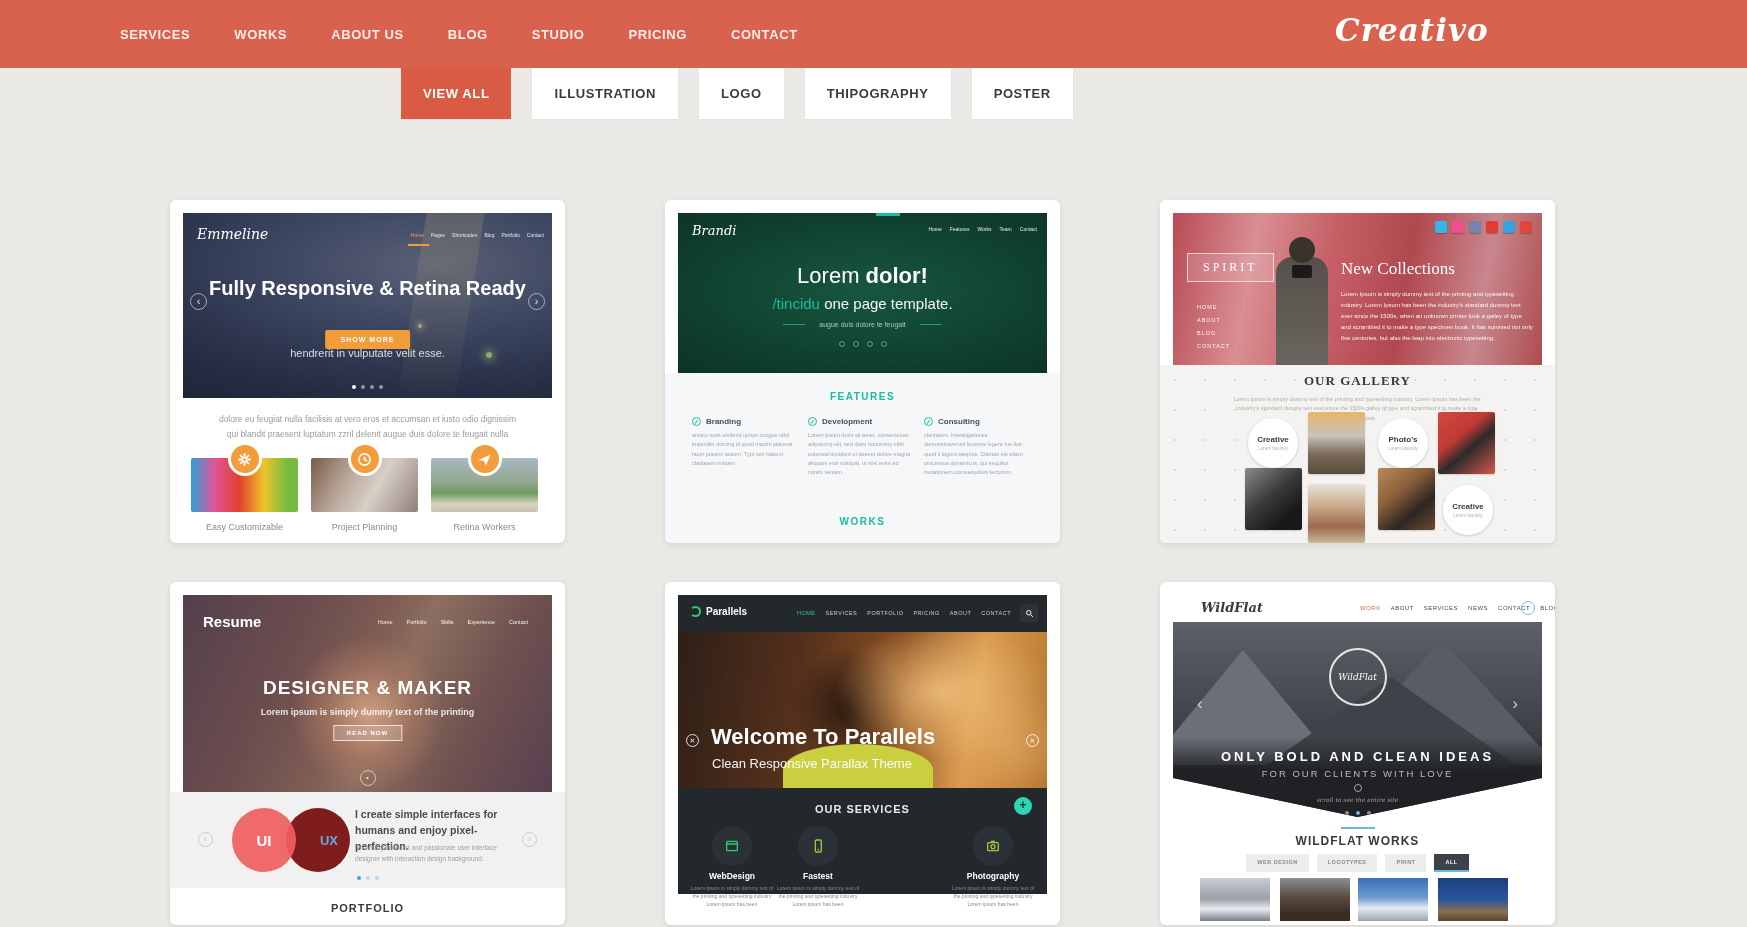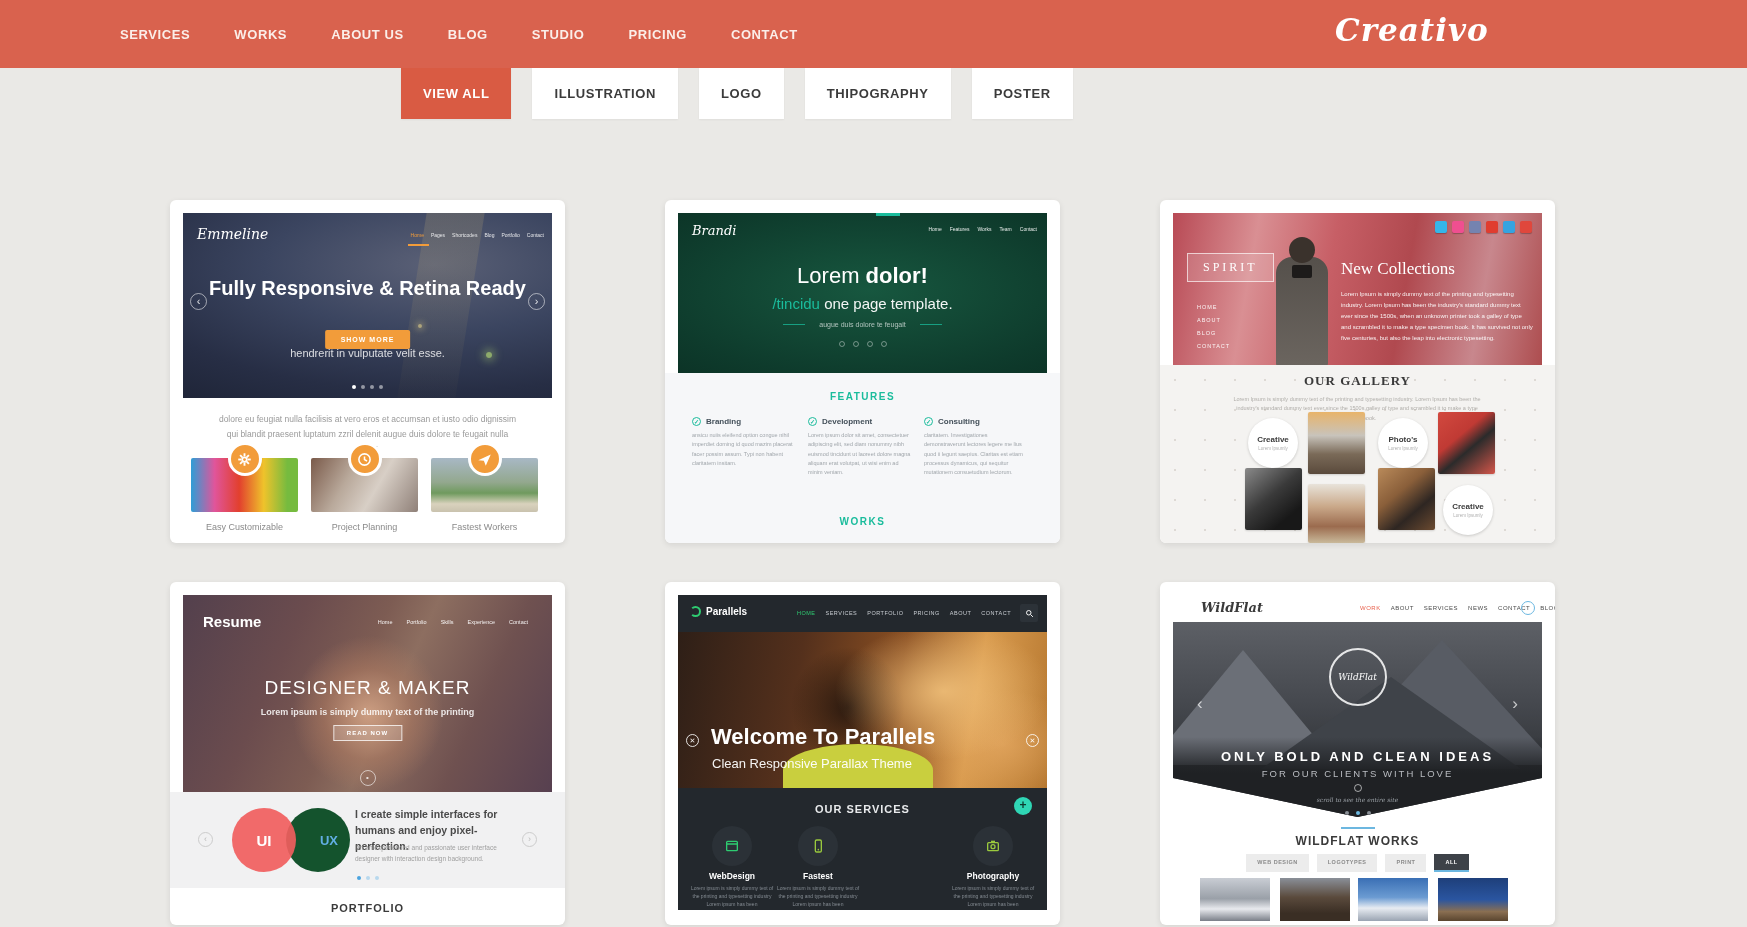--- a/index.html
+++ b/index.html
@@ -96,28 +96,28 @@
   .gp2{left:278px;top:47px; background:linear-gradient(140deg,#d2493f 0%,#c03a34 38%,#2b2b2b 58%,#d4564a 100%);}
   .gp3{left:85px;top:103px; background:linear-gradient(140deg,#8a8a8a 0%,#3a3a3a 45%,#181818 78%);}
   .gp4{left:148px;top:119px; height:59px; background:linear-gradient(180deg,#e8e3da 0%,#caa98a 38%,#9b6b4e 72%,#c9b99a 100%);}
   .gp5{left:218px;top:103px; background:linear-gradient(140deg,#b98a5a 0%,#8a5f3a 38%,#2e2622 68%,#6b4a30 100%);}
 
   
   .h4 { height:197px; background:linear-gradient(115deg,#53404d 0%,#6b4c4e 28%,#7d5c53 46%,#8d6e60 56%,#6f5150 76%,#574050 100%); }
   .r-face { position:absolute; left:50%; top:28px; transform:translateX(-50%); width:210px; height:175px; background:radial-gradient(50% 62% at 50% 52%, rgba(222,172,140,.8) 0%, rgba(176,124,98,.55) 42%, rgba(120,80,70,0) 72%); }
   .r-logo { position:absolute; left:20px; top:18px; color:#fff; font-size:15px; font-weight:bold; }
   .r-nav { position:absolute; right:24px; top:24px; display:flex; gap:14px; font-size:5.5px; color:rgba(255,255,255,.92); }
-  .r-title { position:absolute; left:0; right:0; top:82px; text-align:center; color:#fff; font-size:19px; font-weight:normal; letter-spacing:1px; }
+  .r-title { position:absolute; left:0; right:0; top:82px; text-align:center; color:#fff; font-size:19px; font-weight:bold; letter-spacing:1px; }
   .r-sub { position:absolute; left:0; right:0; top:112px; text-align:center; font-size:9px; color:rgba(255,255,255,.85);font-weight:bold; }
   .r-btn { position:absolute; left:50%; transform:translateX(-50%); top:130px; border:1px solid rgba(255,255,255,.75); background:rgba(255,255,255,.16); color:#fff; font-size:6px; font-weight:bold; letter-spacing:1px; padding:4px 13px; }
   .r-scroll { position:absolute; left:50%; margin-left:-8px; bottom:6px; width:16px; height:16px; border:1px solid rgba(255,255,255,.6); border-radius:50%; color:rgba(255,255,255,.8); font-size:8px; line-height:14px; text-align:center; }
   .r-mid { position:absolute; left:0; top:210px; right:0; height:96px; background:#f1f1f2; }
   .r-arrow { position:absolute; top:40px; width:15px; height:15px; border:1px solid #ccc; border-radius:50%; color:#bbb; font-size:9px; line-height:13px; text-align:center; }
   .r-arrow.l{left:28px}.r-arrow.r{right:28px}
-  .r-ux { position:absolute; left:116px; top:16px; width:64px; height:64px; border-radius:50%; background:#14532d; }
+  .r-ux { position:absolute; left:116px; top:16px; width:64px; height:64px; border-radius:50%; background:#7f1d1d; }
   .r-ux span { position:absolute; right:12px; top:25px; color:#62aee4; font-weight:bold; font-size:13px; }
   .r-ui { position:absolute; left:62px; top:16px; width:64px; height:64px; border-radius:50%; background:rgba(241,94,94,.92); display:flex; align-items:center; justify-content:center; color:#fff; font-weight:bold; font-size:15px; }
   .r-state { position:absolute; left:185px; top:15px; width:175px; font-size:10.5px; font-weight:bold; color:#4a4a4a; line-height:1.5; }
   .r-ssub { position:absolute; left:185px; top:50px; width:160px; font-size:6.5px; line-height:1.7; color:#a0a0a0; }
   .r-dots { position:absolute; bottom:8px; left:0; right:0; display:flex; justify-content:center; gap:5px; }
   .r-dots i { width:4px; height:4px; border-radius:50%; background:#b8d8ee; }
   .r-dots i:first-child { background:#4aa3df; }
   .r-port { position:absolute; top:320px; left:0; right:0; text-align:center; font-size:11px; font-weight:bold; letter-spacing:1px; color:#3a3a3a; }
 
   
@@ -131,21 +131,21 @@
     background:
       radial-gradient(42% 62% at 72% 38%, rgba(242,194,124,.85), rgba(242,194,124,0) 70%),
       radial-gradient(30% 50% at 88% 72%, rgba(230,170,100,.7), rgba(230,170,100,0) 70%),
       radial-gradient(22% 55% at 46% 48%, rgba(30,18,12,.85), rgba(30,18,12,0) 70%),
       linear-gradient(100deg,#2e1f17 0%,#54301c 32%,#8a4f22 58%,#d99b4e 78%,#b4762f 100%); }
   .p-shirt { position:absolute; left:50%; margin-left:-80px; bottom:-8px; width:150px; height:52px; background:#c9cf3e; border-radius:50% 50% 0 0; }
   .p-title { position:absolute; left:33px; top:92px; color:#fff; font-size:22px; font-weight:600; }
   .p-sub { position:absolute; left:34px; top:124px; color:rgba(255,255,255,.95); font-size:13px; }
   .p-arr { position:absolute; top:102px; width:13px; height:13px; border:1px solid rgba(255,255,255,.85); border-radius:50%; color:rgba(255,255,255,.9); font-size:7px; line-height:12px; text-align:center; }
   .p-arr.l{left:8px}.p-arr.r{right:8px}
-  .p-serv { position:absolute; left:13px; top:206px; right:13px; height:122px; background:#23282d; }
+  .p-serv { position:absolute; left:13px; top:206px; right:13px; height:106px; background:#23282d; }
   .p-shead { position:absolute; top:15px; left:0; right:0; text-align:center; color:#e8eaec; font-size:11px; font-weight:bold; letter-spacing:1px; }
   .p-plus { position:absolute; top:9px; right:15px; width:18px; height:18px; border-radius:50%; background:#2fd6b5; color:#0e3a30; font-size:12px; font-weight:bold; line-height:17px; text-align:center; }
   .p-item { position:absolute; top:38px; width:86px; text-align:center; }
   .p-item.i1{left:11px}.p-item.i2{left:97px}.p-item.i3{left:186px}.p-item.i4{left:272px}
   .p-circ { width:40px; height:40px; border-radius:50%; background:#2b3137; margin:0 auto; display:flex; align-items:center; justify-content:center; }
   .p-iname { margin-top:5px; color:#fff; font-size:8.5px; font-weight:bold; }
   .p-itext { margin-top:3px; font-size:5px; line-height:1.6; color:#858c93; }
 
   
   .w-head { position:absolute; left:13px; top:13px; right:13px; height:27px; background:#fff; }
@@ -265,21 +265,21 @@
       </div>
       <div class="e-cap">Project Planning</div>
     </div>
     <div class="e-th t3">
       <div class="e-ph th-castle"></div>
       <div class="e-ico">
         <svg width="15" height="15" viewBox="0 0 24 24">
             <path d="M2 13 L22 4 L14 22 L11 14 Z" fill="#fff"></path>
           </svg>
       </div>
-      <div class="e-cap">Fastest Workers</div>
+      <div class="e-cap">Retina Workers</div>
     </div>
   </div>
 
   <div class="card c2">
     <div class="hero h2">
       <span class="b-logo">Brandi</span>
       <div class="b-nav">
         <span>Home</span>
         <span>Features</span>
         <span>Works</span>

